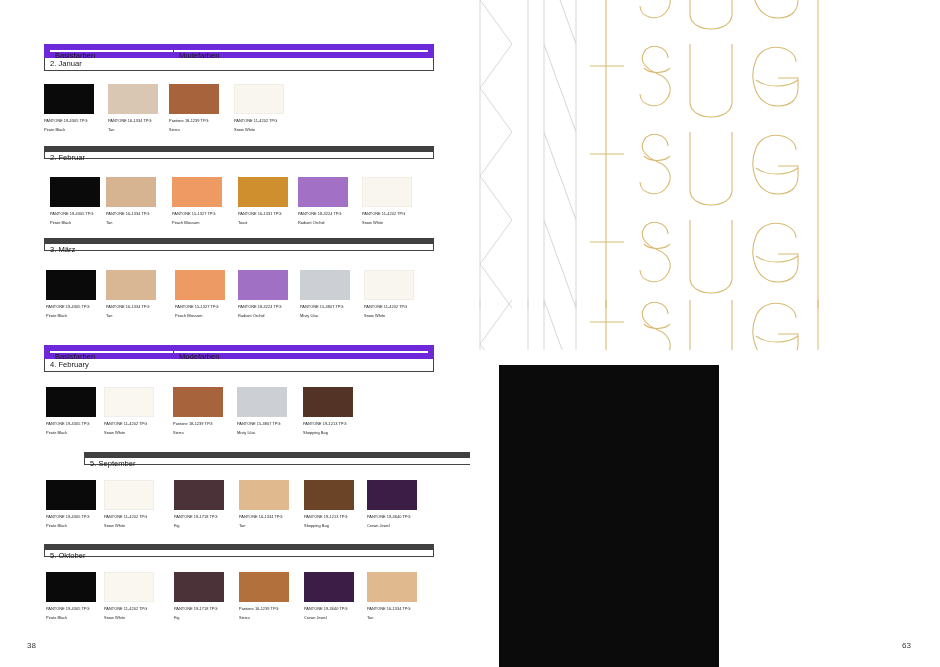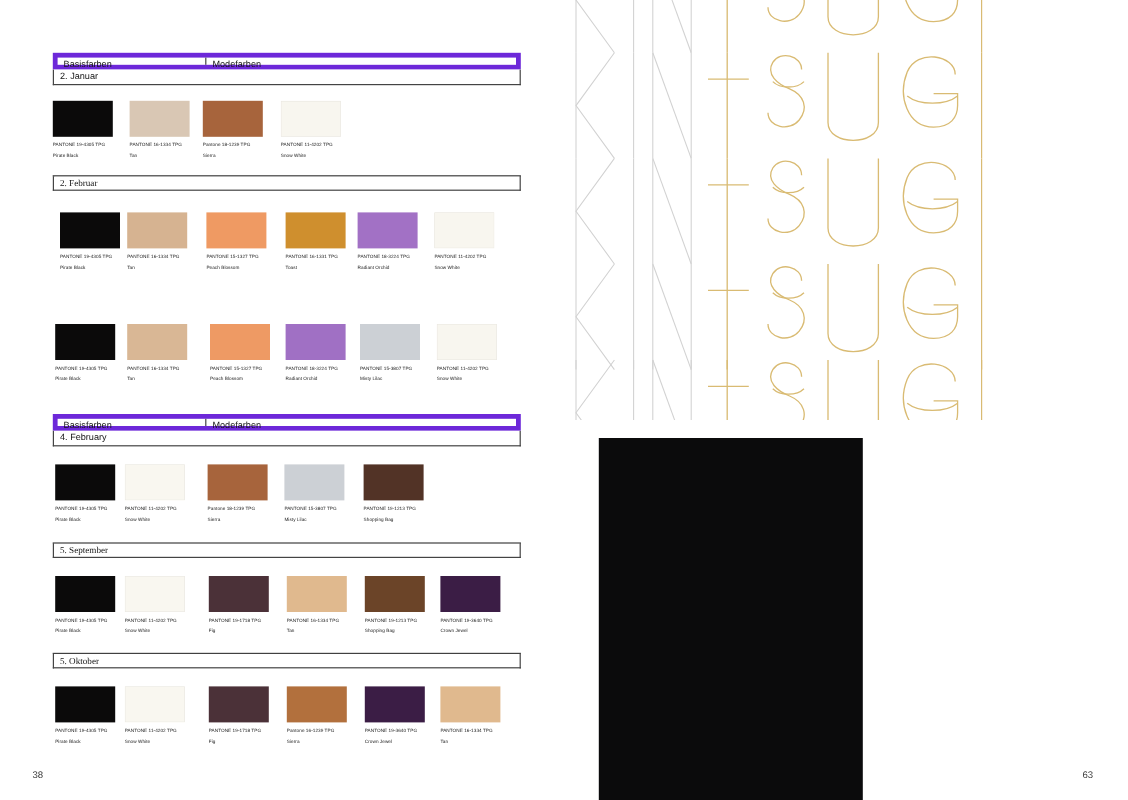--- a/index.html
+++ b/index.html
@@ -22,21 +22,21 @@
   .page-left  { position: absolute; left: 0;   top: 0; width: 470px; height: 667px; background: #fff; }
   .page-right { position: absolute; left: 470px; top: 0; width: 470px; height: 667px; background: #fff; }
 
   
   .sheet { position: absolute; left: 44px; width: 390px; }
   .sheet-1 { top: 44px; }
   .sheet-2 { top: 345px; }
 
   .hdr-row {
     display: flex;
-    border: 4px solid #6d28d9;
+    border: 6px solid #6d28d9;
     height: 14px;
     box-sizing: border-box;
     background: #fff;
   }
   .hdr-cell {
     font-size: 7.6px;
     line-height: 12px;
     padding-left: 5px;
     box-sizing: border-box;
     white-space: nowrap;
@@ -51,22 +51,21 @@
     height: 13px;
     box-sizing: border-box;
     font-size: 7.6px;
     line-height: 12px;
     padding-left: 5px;
     white-space: nowrap;
     color: #161616;
     background: #fff;
   }
   .month-bar.detached {
-    border-top: 1px solid #404040;
-    font-family: Liberation Serif, serif;
+    border-top: 6px solid #404040;
   }
 
   .month-block { position: absolute; left: 0; width: 394px; }
 
   .swatch-row { position: relative; height: 62px; }
 
   .swatch {
     position: absolute;
     top: 0;
     width: 50px;
@@ -184,20 +183,23 @@
           <div class="cap">Radiant Orchid</div>
         </div>
         <div class="swatch" style="left:318px;">
           <span class="chip white-chip" style="background:#f8f6ef;"></span>
           <div class="cap">PANTONE 11-4202 TPG</div>
           <div class="cap">Snow White</div>
         </div>
       </div>
     </div>
 
+    <div class="sheet" style="top:238px;">
+      <div class="month-bar detached">3. März</div>
+    </div>
 
     <div class="month-block" style="left:44px; top:270px;">
       <div class="swatch-row">
         <div class="swatch" style="left:2px;">
           <span class="chip" style="background:#0b0a0a;"></span>
           <div class="cap">PANTONE 19-4305 TPG</div>
           <div class="cap">Pirate Black</div>
         </div>
         <div class="swatch" style="left:62px;">
           <span class="chip" style="background:#d9b795;"></span>
@@ -258,21 +260,21 @@
           <div class="cap">Misty Lilac</div>
         </div>
         <div class="swatch" style="left:259px;">
           <span class="chip" style="background:#523326;"></span>
           <div class="cap">PANTONE 19-1213 TPG</div>
           <div class="cap">Shopping Bag</div>
         </div>
       </div>
     </div>
 
-    <div class="sheet" style="top:452px;">
+    <div class="sheet" style="top:452px;margin-left:40px;">
       <div class="month-bar detached">5. September</div>
     </div>
 
     <div class="month-block" style="left:44px; top:480px;">
       <div class="swatch-row">
         <div class="swatch" style="left:2px;">
           <span class="chip" style="background:#0b0a0a;"></span>
           <div class="cap">PANTONE 19-4305 TPG</div>
           <div class="cap">Pirate Black</div>
         </div>

